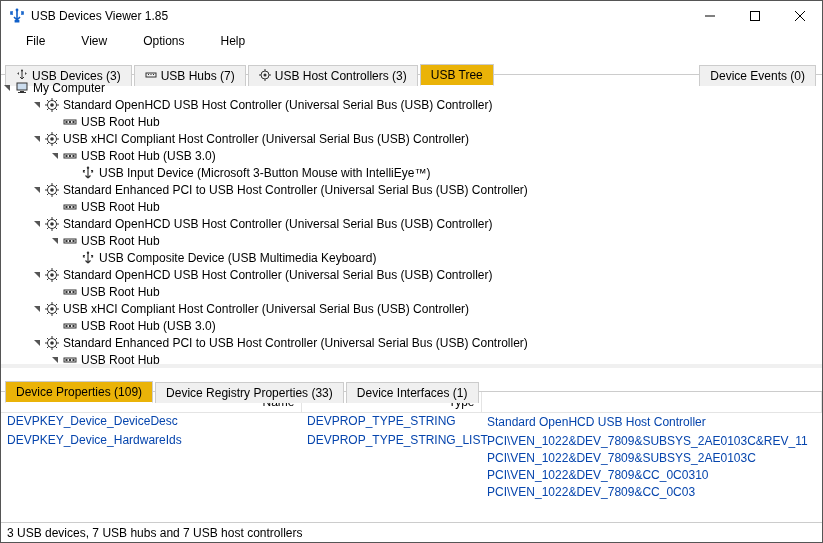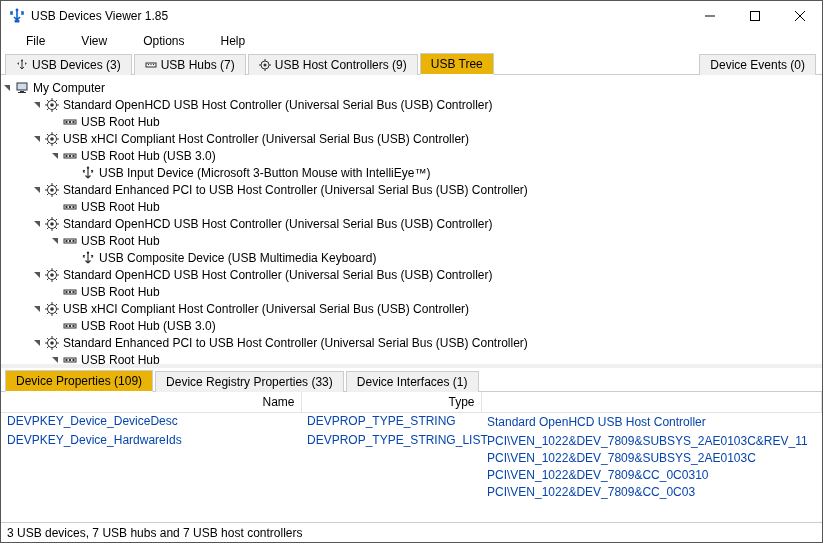--- a/index.html
+++ b/index.html
@@ -5,21 +5,21 @@
   * { box-sizing: border-box; }
   html, body { margin: 0; padding: 0; font-family: "Segoe UI", Tahoma, sans-serif; font-size: 12px; color: #000; background: #fff; }
   .window { width: 823px; height: 543px; border: 1px solid #555; display: flex; flex-direction: column; }
   .titlebar { height: 30px; display: flex; align-items: center; padding: 0 0 0 8px; }
   .titlebar .app-icon { width: 16px; height: 16px; margin-right: 6px; }
   .titlebar .title { flex: 1; font-size: 12px; }
   .titlebar .win-btn { width: 45px; height: 30px; display: flex; align-items: center; justify-content: center; cursor: pointer; }
   .menubar { height: 20px; display: flex; align-items: center; padding: 0 17px; gap: 20px; }
   .menubar .menu-item { padding: 2px 8px; cursor: pointer; }
   .tabbar { display: flex; align-items: flex-end; border-bottom: 1px solid #ccc; padding: 0 4px; height: 24px; }
-  .tab { padding: 3px 10px; border: 1px solid #ccc; border-bottom: none; margin-right: 2px; background: #f0f0f0; cursor: pointer; font-size: 12px; display: flex; align-items: center; gap: 4px; position: relative; top: 1px; }
+  .tab { padding: 3px 10px; border: 1px solid #ccc; border-bottom: none; margin-right: 2px; background: #f0f0f0; cursor: pointer; font-size: 12px; display: flex; align-items: flex-start; gap: 4px; position: relative; top: 12px; }
   .tab.active { background: #eab308; border-bottom: 1px solid #fff; }
   .tab-icon { width: 12px; height: 12px; }
   .tabbar .spacer { flex: 1; }
   .tree-pane { flex: 1; overflow-y: scroll; padding: 4px 0; position: relative; }
   .tree-row { display: flex; align-items: center; height: 17px; white-space: nowrap; }
   .tree-toggle { width: 12px; height: 12px; margin-right: 2px; cursor: pointer; display: flex; align-items: center; justify-content: center; color:#555;}
   .tree-icon { width: 14px; height: 14px; margin-right: 4px; flex-shrink:0;}
   .tree-row-text { font-size: 12px; }
   .splitter { height: 4px; background: #f0f0f0; cursor: row-resize; }
   .tabbar2 { display: flex; align-items: flex-end; border-bottom: 1px solid #ccc; padding: 0 4px; height: 24px; }
@@ -96,21 +96,21 @@
     </div>
     <div class="tab">
       <span class="tab-icon"><svg viewBox="0 0 12 12">
             <circle cx="6" cy="6" r="4" stroke="#333" fill="none"></circle>
             <circle cx="6" cy="6" r="1.5" fill="#333"></circle>
             <line x1="6" y1="0" x2="6" y2="2" stroke="#333"></line>
             <line x1="6" y1="10" x2="6" y2="12" stroke="#333"></line>
             <line x1="0" y1="6" x2="2" y2="6" stroke="#333"></line>
             <line x1="10" y1="6" x2="12" y2="6" stroke="#333"></line>
           </svg></span>
-      <span>USB Host Controllers (9)</span>
+      <span>USB Host Controllers (3)</span>
     </div>
     <div class="tab active">
       <span>USB Tree</span>
     </div>
     <div class="spacer"></div>
     <div class="tab">
       <span>Device Events (0)</span>
     </div>
   </div>
 

